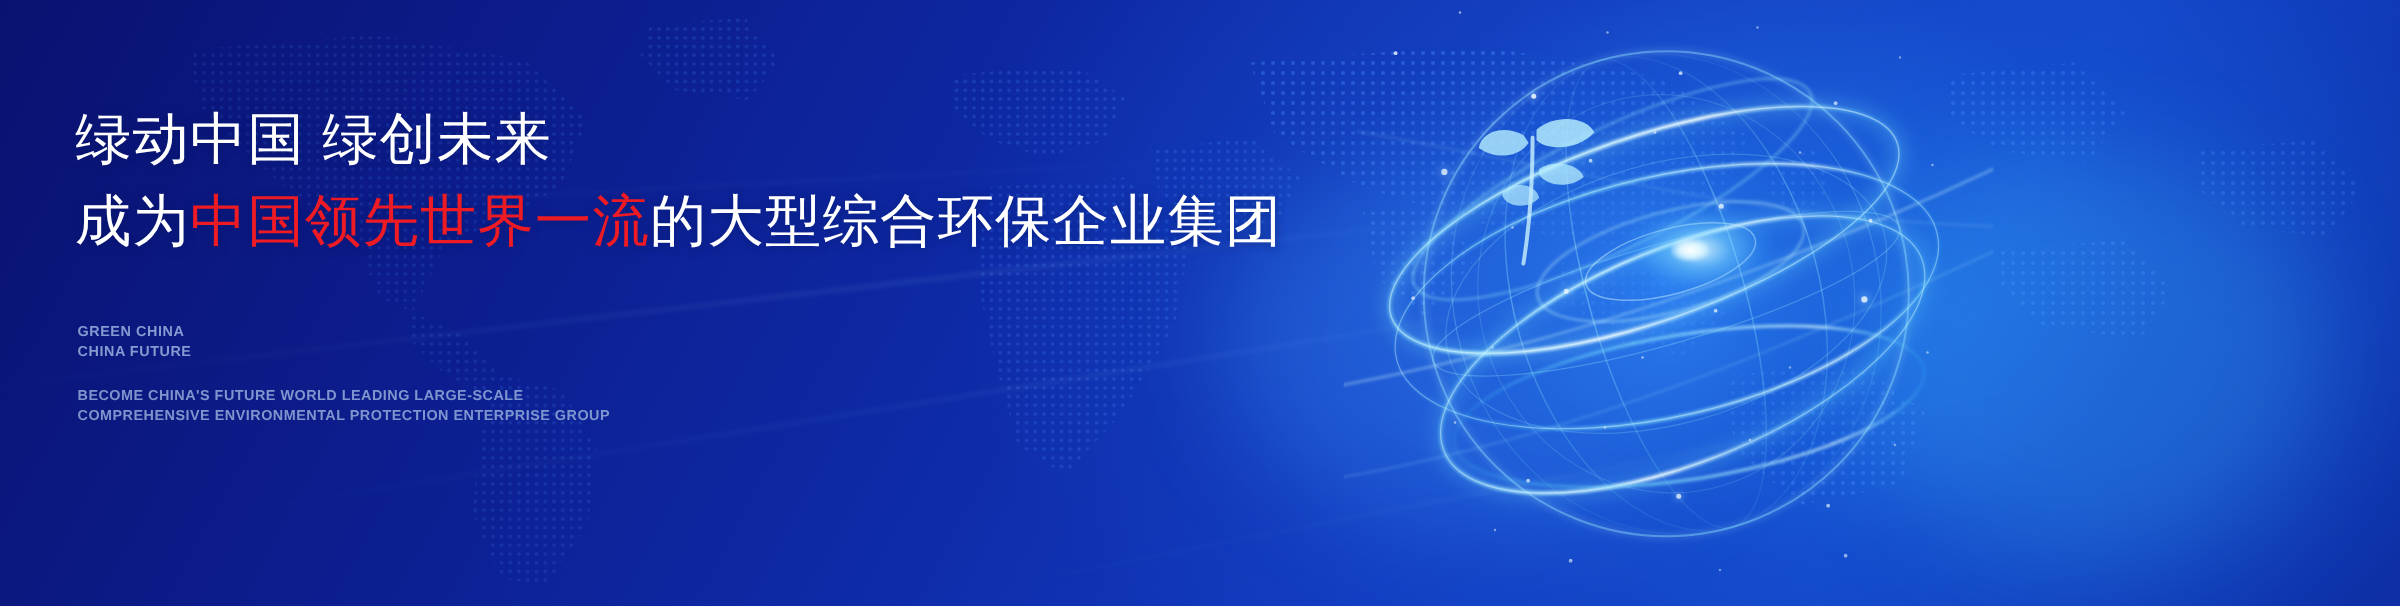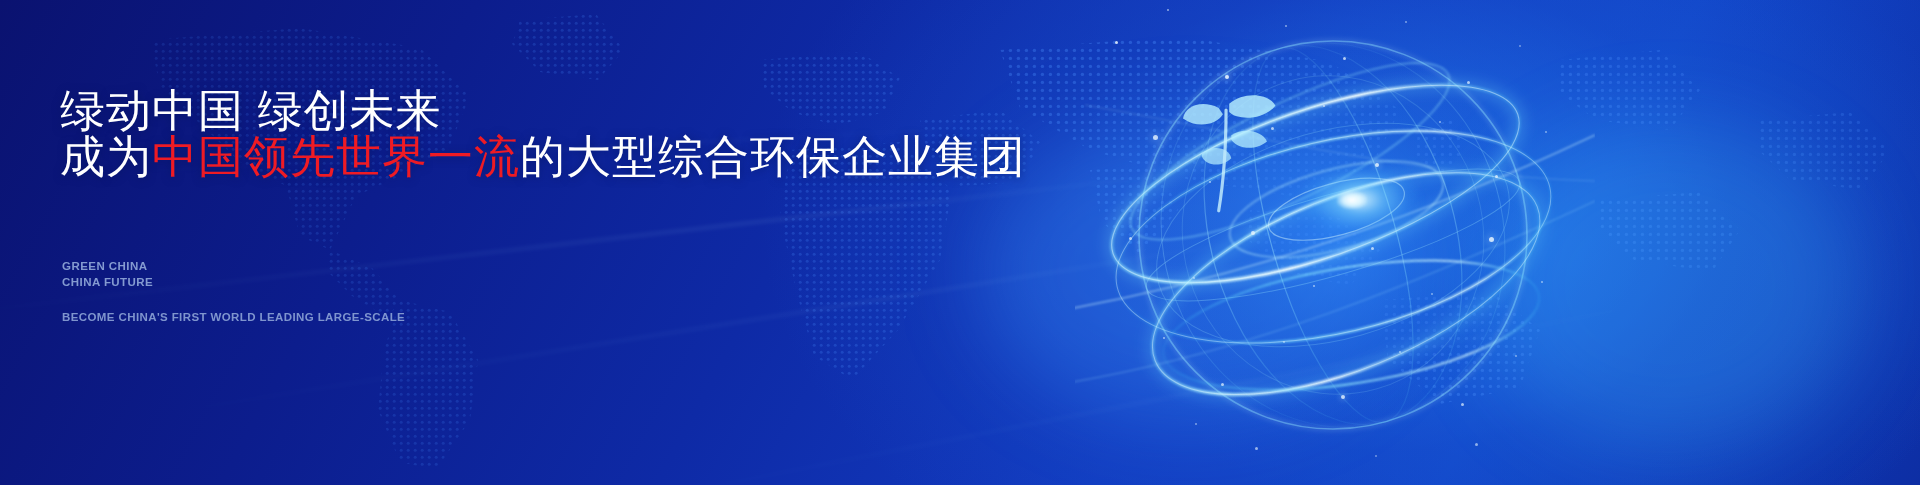--- a/index.html
+++ b/index.html
@@ -94,21 +94,21 @@
     left:0;
     color:#ffffff;
     font-size:45px;
     line-height:1.0;
     letter-spacing:1px;
     font-weight:400;
     white-space:nowrap;
     text-shadow:0 1px 8px rgba(0,20,90,0.55);
   }
   .headline.line1 { top:88px; }
-  .headline.line2 { top:134px; }
+  .headline.line2 { top:154px; }
 
   .hl-red { color:#ef1b24; }
 
   .subtitle-en {
     position:absolute;
     left:2px;
     top:258px;
     color:#8fa6d8;
     font-size:11.5px;
     font-weight:700;
@@ -342,17 +342,18 @@
     <div class="headline line2">
       <span>成为</span><span class="hl-red">中国领先世界一流</span><span>的大型综合环保企业集团</span>
     </div>
 
     <div class="subtitle-en">
       <div>GREEN CHINA</div>
       <div>CHINA FUTURE</div>
     </div>
 
     <div class="description-en">
-      <div>BECOME CHINA'S FIRST WORLD LEADING LARGE-SCALE</div>
+      <div>BECOME CHINA'S FUTURE WORLD LEADING LARGE-SCALE</div>
+      <div>COMPREHENSIVE ENVIRONMENTAL PROTECTION ENTERPRISE GROUP</div>
     </div>
 
   </div>
 </div>
 
 </body></html>

